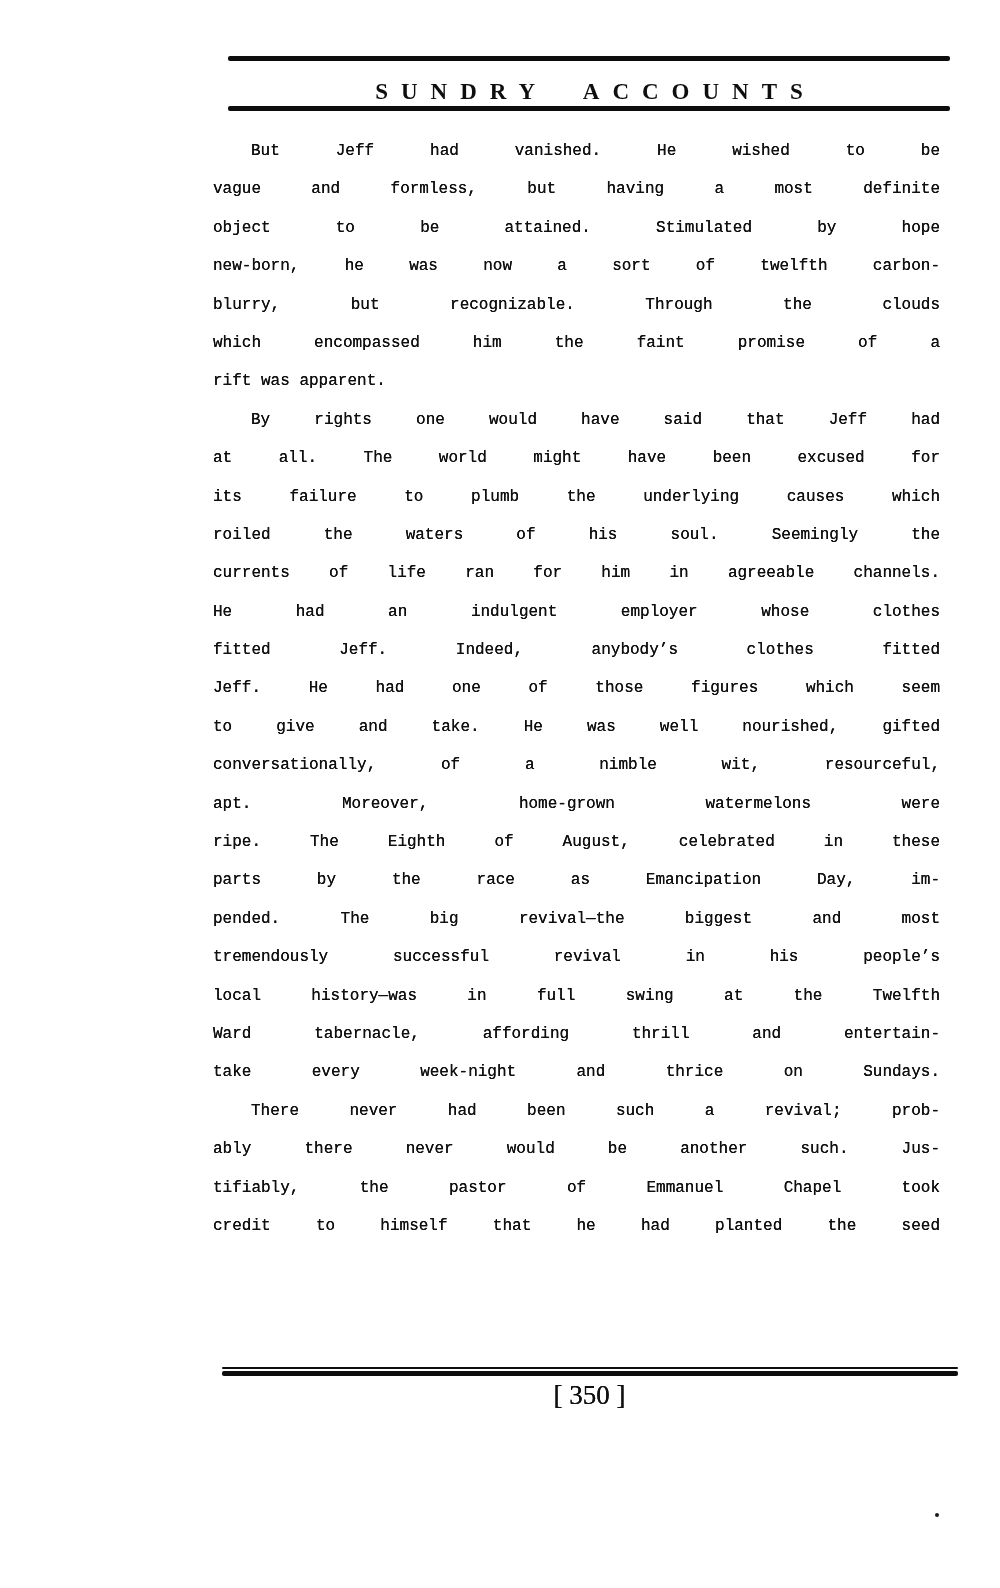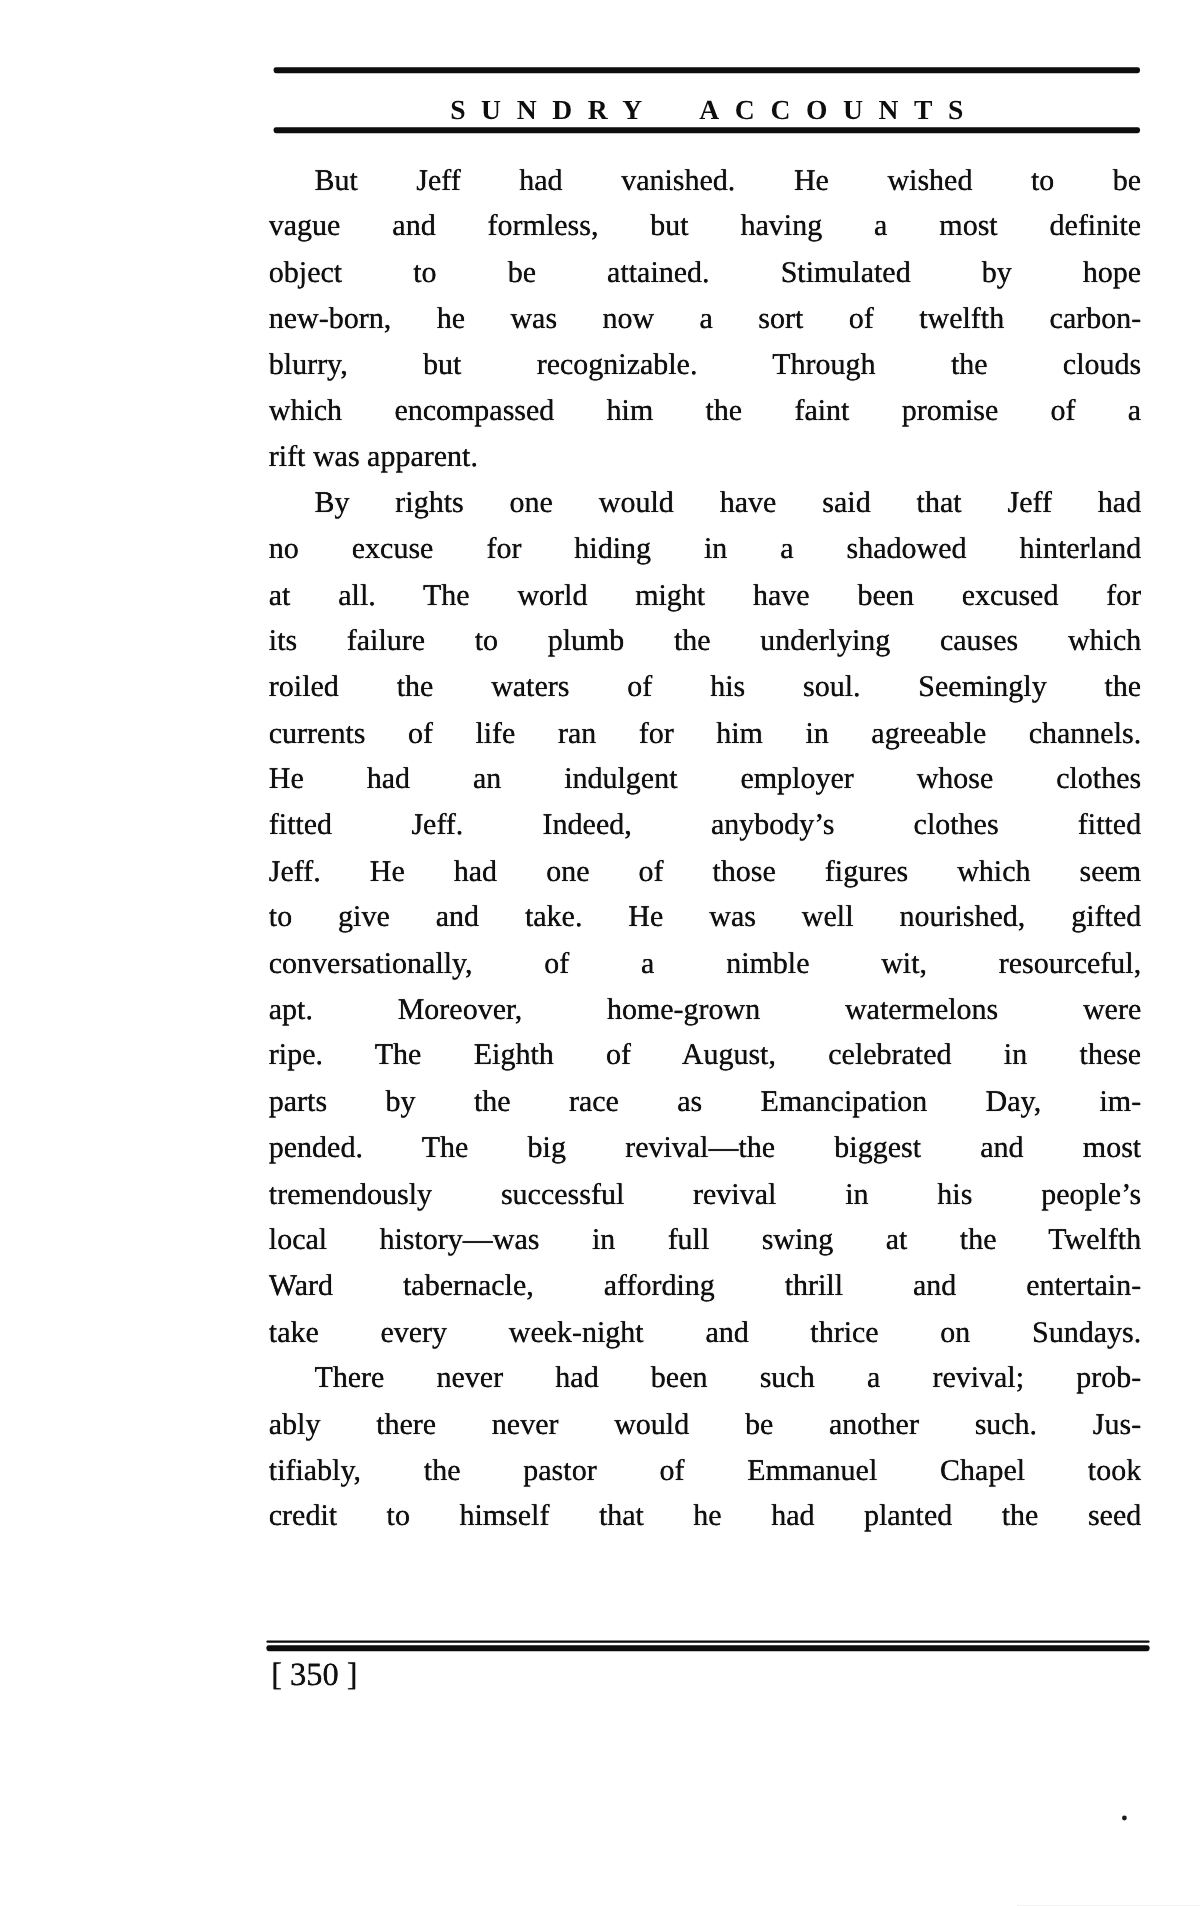--- a/index.html
+++ b/index.html
@@ -39,45 +39,47 @@
     text-indent: 13px; 
     color: #0e0e0e;
   }
   .rule-under-head {
     left: 228px; top: 106px;
     width: 722px; height: 5px;
     border-radius: 2px;
   }
   .body-text {
     position: absolute;
-    left: 224px; top: 132px;
+    left: 213px; top: 132px;
     width: 727px;
-    font-size: 25px;
+    font-size: 16px;
     line-height: 38.4px;
     text-shadow: 0 0 0.6px #000;
+    font-family: Liberation Mono, monospace;
   }
   .line {
     text-align: justify;
     text-align-last: justify;
     height: 38.4px;
     overflow: hidden;
   }
   .line.indent { text-indent: 38px; }
   .line.no-justify { text-align-last: left; }
   .footer-rules {
     position: absolute;
     left: 222px; top: 1367px;
     width: 736px;
   }
   .footer-rules .thin  { height: 2px; background: #0d0d0d; margin-bottom: 2px; border-radius: 1px; }
   .footer-rules .thick { height: 5px; background: #0d0d0d; border-radius: 2px; }
   .page-number {
     position: absolute;
     left: 226px; top: 1378px;
     width: 727px;
+    text-align: center;
     font-size: 27px;
     line-height: 34px;
     text-shadow: 0 0 0.6px #000;
   }
   .ink-speck {
     position: absolute;
     left: 935px; top: 1513px;
     width: 4px; height: 4px;
     background: #1a1a1a;
     border-radius: 50%;
@@ -96,21 +98,20 @@
 
   <div class="body-text" id="body-text">
       <div class="line indent">But Jeff had vanished.  He wished to be</div>
       <div class="line">vague and formless, but having a most definite</div>
       <div class="line">object to be attained.  Stimulated by hope</div>
       <div class="line">new-born, he was now a sort of twelfth carbon-</div>
       <div class="line">blurry, but recognizable.  Through the clouds</div>
       <div class="line">which encompassed him the faint promise of a</div>
       <div class="line no-justify">rift was apparent.</div>
       <div class="line indent">By rights one would have said that Jeff had</div>
-      <div class="line">no excuse for hiding in a shadowed hinterland</div>
       <div class="line">at all.  The world might have been excused for</div>
       <div class="line">its failure to plumb the underlying causes which</div>
       <div class="line">roiled the waters of his soul.  Seemingly the</div>
       <div class="line">currents of life ran for him in agreeable channels.</div>
       <div class="line">He had an indulgent employer whose clothes</div>
       <div class="line">fitted Jeff.  Indeed, anybody’s clothes fitted</div>
       <div class="line">Jeff.  He had one of those figures which seem</div>
       <div class="line">to give and take.  He was well nourished, gifted</div>
       <div class="line">conversationally, of a nimble wit, resourceful,</div>
       <div class="line">apt.  Moreover, home-grown watermelons were</div>

